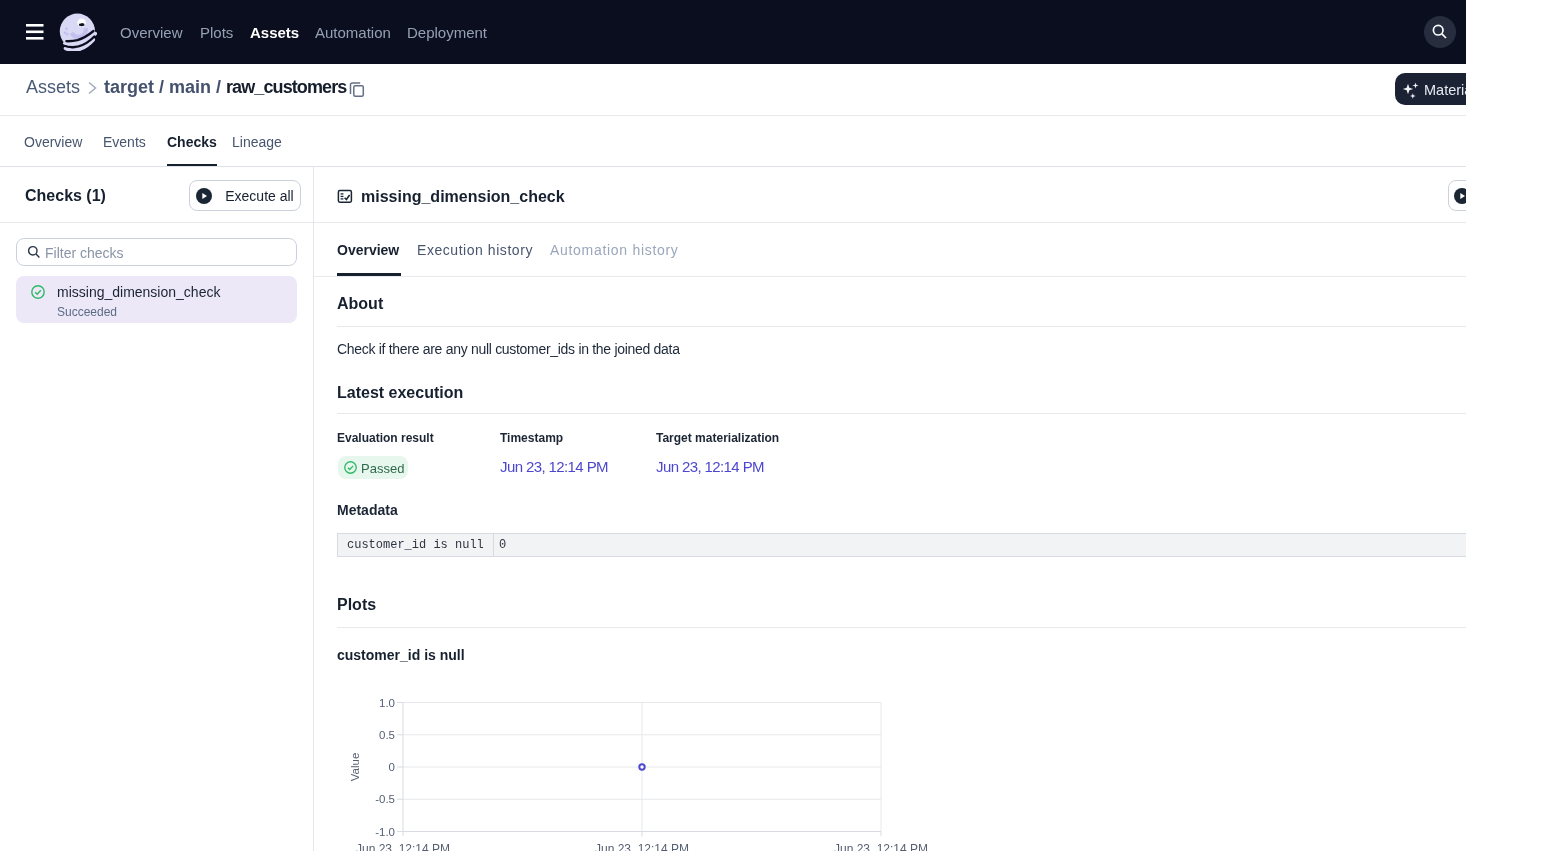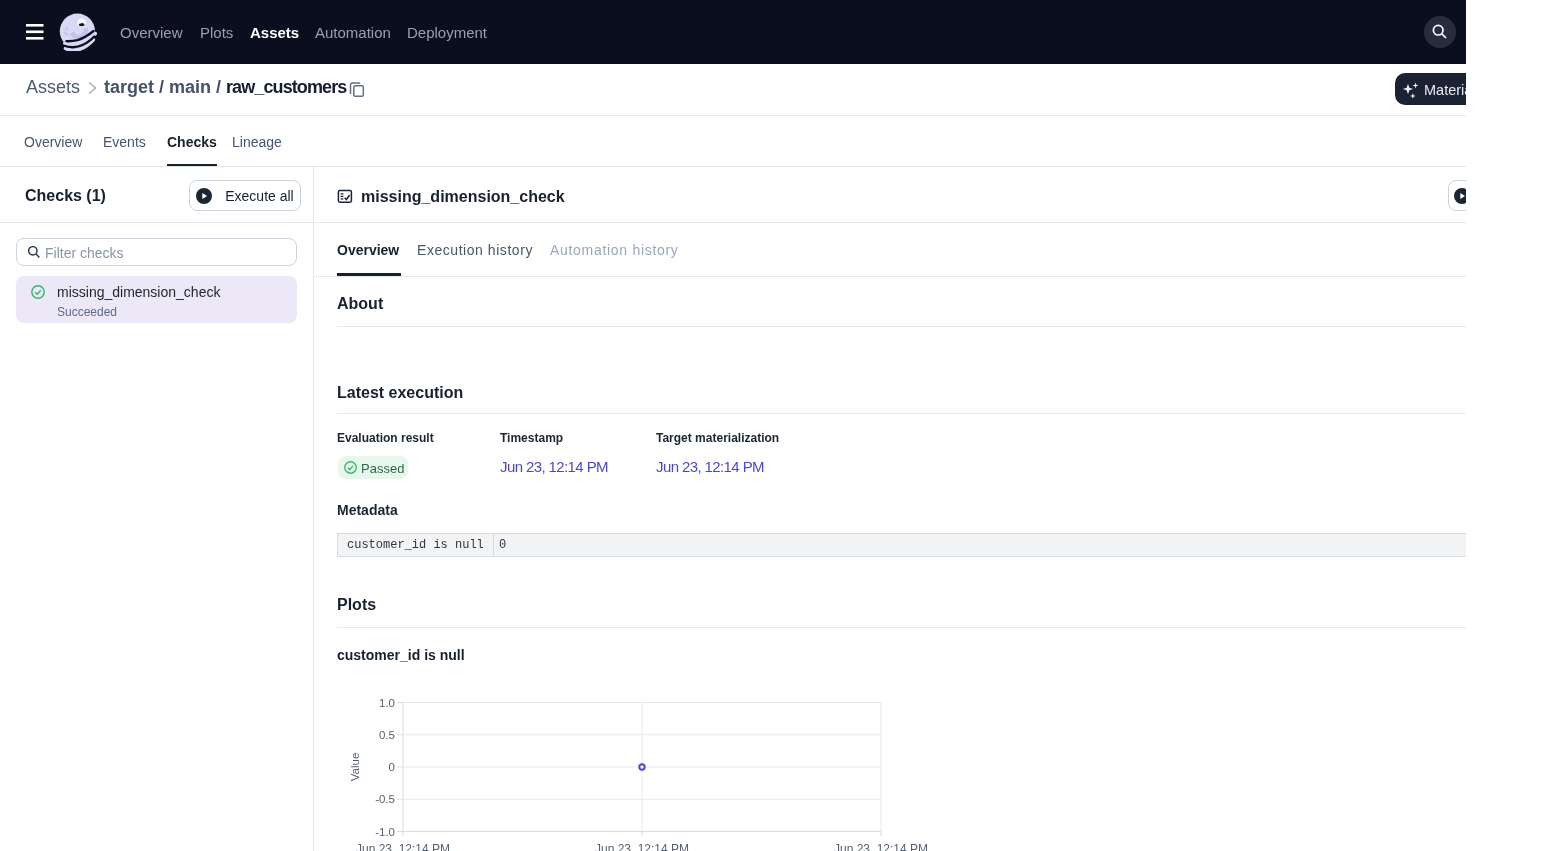--- a/index.html
+++ b/index.html
@@ -157,20 +157,21 @@
 
   <span class="rtab active" style="left:337px">Overview</span>
   <span class="rtab" style="left:417px;letter-spacing:0.55px">Execution history</span>
   <span class="rtab disabled" style="left:550px;letter-spacing:0.7px">Automation history</span>
   <div class="abs" style="left:337px;top:273px;width:64px;height:2.5px;background:#16202F;"></div>
   <div class="hl abs" style="left:314px;top:276px;width:1250px;"></div>
 
   <div class="h16" style="left:337px;top:295px;">About</div>
   <div class="caret" style="left:1527px;top:302px;"></div>
   <div class="hl abs" style="left:337px;top:326px;width:1203px;"></div>
+  <span class="abs" style="left:337px;top:341px;font-size:14px;color:#1D2839;letter-spacing:-0.3px;">Check if there are any null customer_ids in the joined data</span>
 
   <div class="h16" style="left:337px;top:384px;">Latest execution</div>
   <div class="caret" style="left:1527px;top:391px;"></div>
   <div class="hl abs" style="left:337px;top:413px;width:1203px;"></div>
   <span class="colhead" style="left:337px">Evaluation result</span>
   <span class="colhead" style="left:500px">Timestamp</span>
   <span class="colhead" style="left:656px">Target materialization</span>
   <div class="abs" style="left:338px;top:456px;width:70px;height:23px;background:#E8F7EE;border-radius:8px;"></div>
   <svg class="abs" style="left:344px;top:461px" width="13" height="13" viewBox="0 0 14 14" fill="none" stroke="#2FB967">
     <circle cx="7" cy="7" r="6.2" stroke-width="1.4"></circle>

